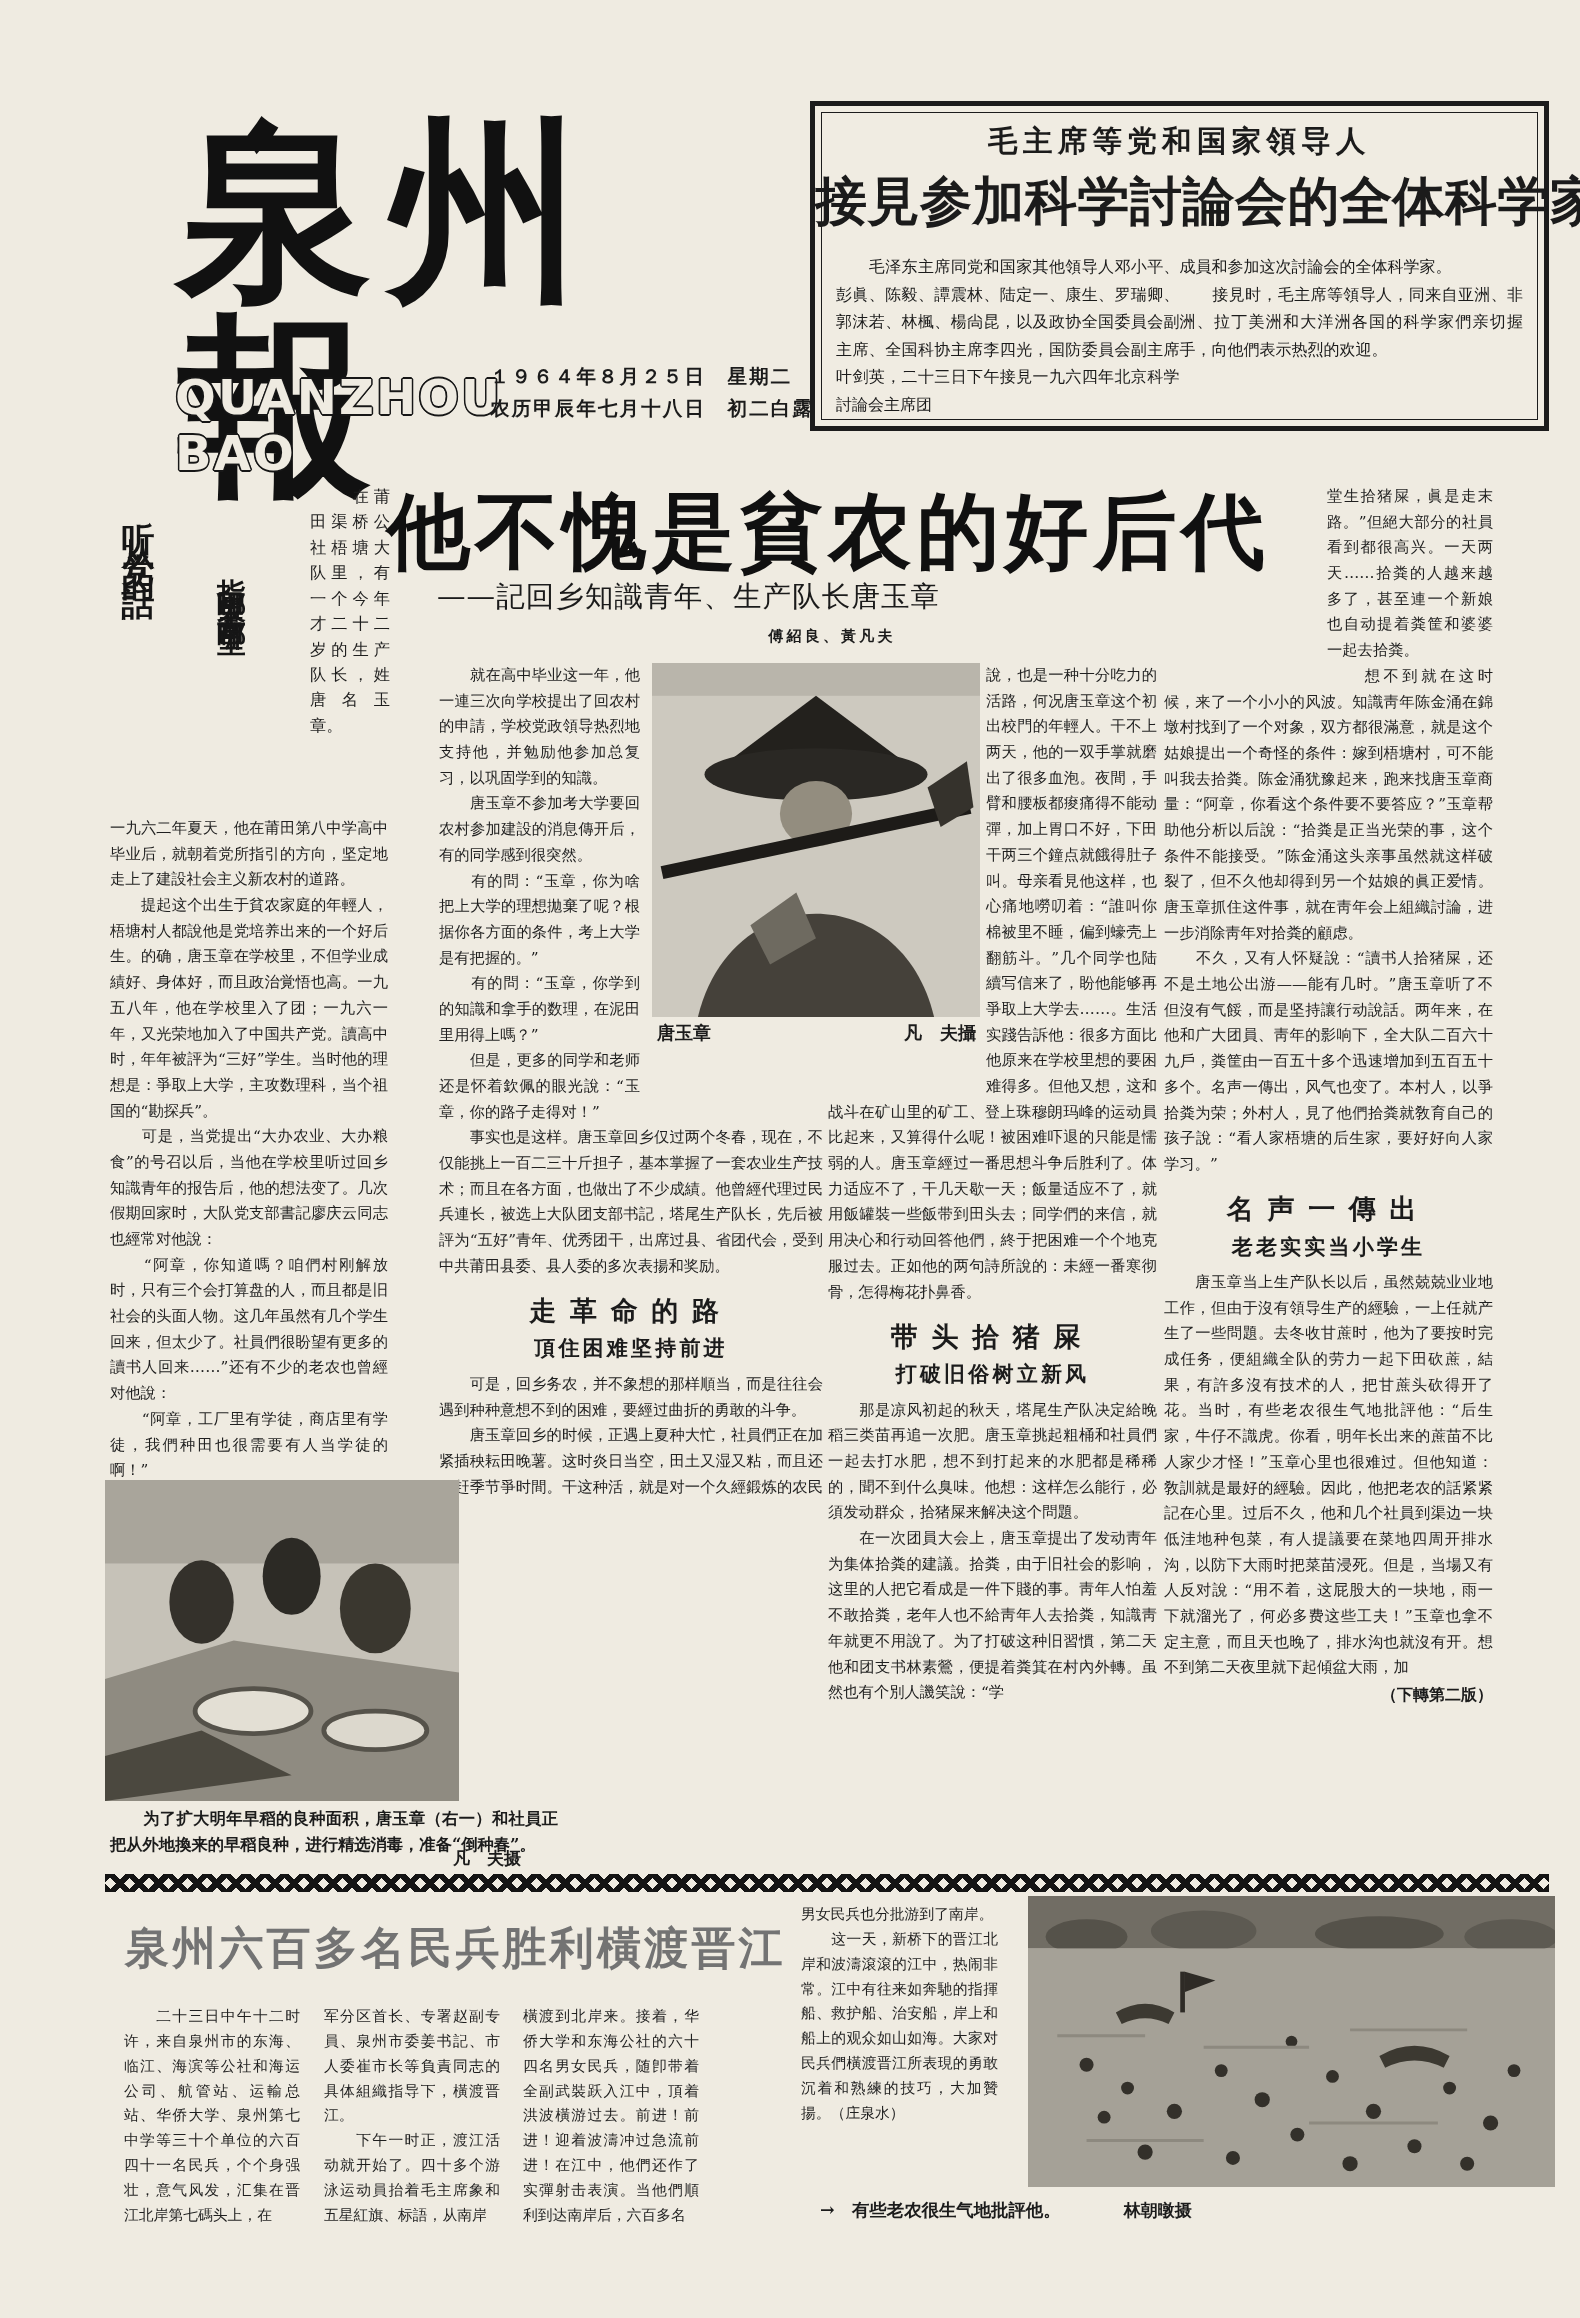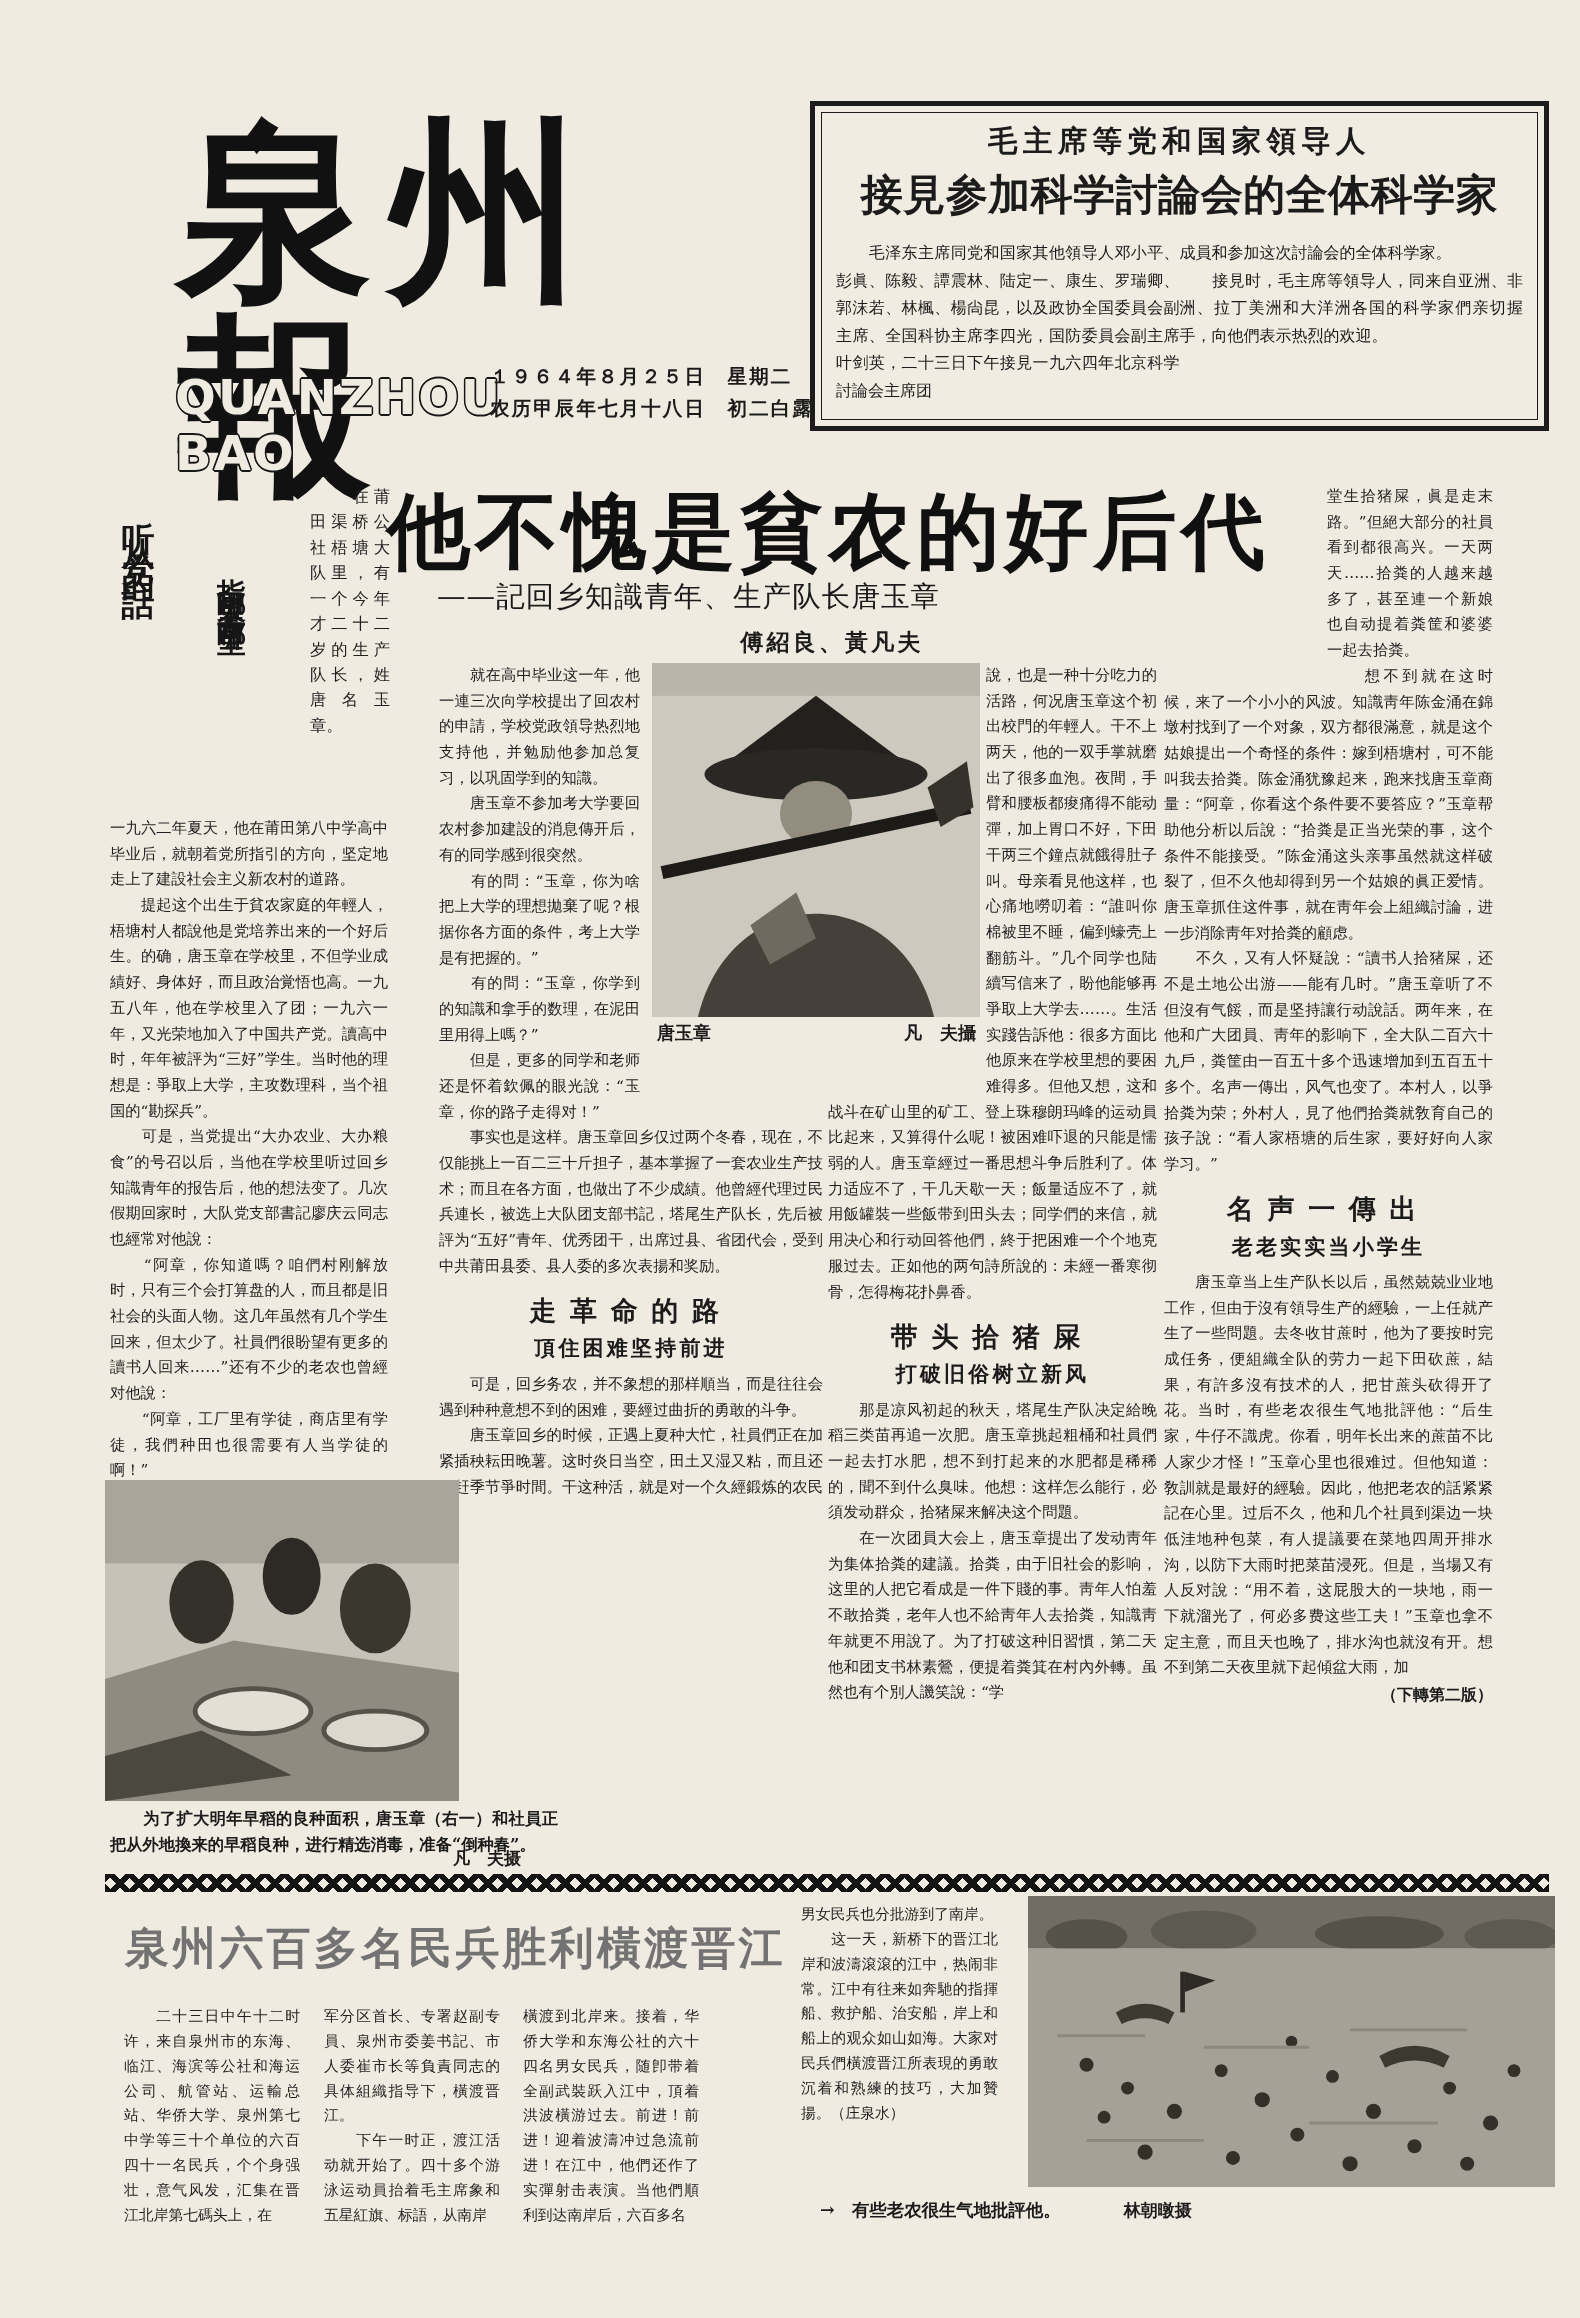--- a/index.html
+++ b/index.html
@@ -28,27 +28,27 @@
                 1.1px 1.1px #171717,-1.1px -1.1px #171717,1.1px -1.1px #171717,-1.1px 1.1px #171717;
   }
   .dates{font-size:19.5px;font-weight:bold;line-height:1.65;letter-spacing:2.1px;white-space:pre-line;}
   
   .box{
     background:#f0ece2;border:5.8px solid #1c1c1c;
     outline:1.6px solid #1c1c1c;outline-offset:-12.6px;
     box-sizing:border-box;text-align:center;
   }
   .box-kicker{font-size:29.5px;font-weight:900;letter-spacing:5.3px;margin-top:16px;}
-  .box-head{font-size:42px;font-weight:900;letter-spacing:0.5px;margin-top:5.3px;white-space:nowrap;}
+  .box-head{font-size:52px;font-weight:900;letter-spacing:0.5px;margin-top:5.3px;white-space:nowrap;}
   .box-body{display:flex;padding:16px 21px 0 21px;}
   .box-body > div{flex:1;font-size:16px;line-height:1.72;text-align:justify;white-space:pre-line;}
   
   .headline{font-size:83px;font-weight:900;letter-spacing:5.3px;white-space:nowrap;color:#101010;}
   .subhead{font-size:28.5px;font-weight:400;text-align:left;letter-spacing:1.1px;}
-  .authors{font-size:23px;font-weight:bold;text-align:center;letter-spacing:3.2px;}
+  .authors{font-size:15px;font-weight:bold;text-align:center;letter-spacing:3.2px;}
   .colhead{ text-align:center;margin:13.7px 0 9.5px 0;}
   .colhead .ch1{font-size:27px;font-weight:900;letter-spacing:13.7px;display:block;}
   .colhead .ch2{font-size:21px;font-weight:900;letter-spacing:3.2px;display:block;margin-top:5.3px;}
   .sp-r{float:right;}
   .sp-l{float:left;}
   .photo{background:#c9c5bb;box-shadow:0 0 0 1.1px #8a867c inset;}
   .cap{font-size:16.3px;font-weight:bold;line-height:1.6;white-space:pre-line;text-align:justify;}
   .credit{font-size:17px;font-weight:bold;}
   .zigzag{
     background:

